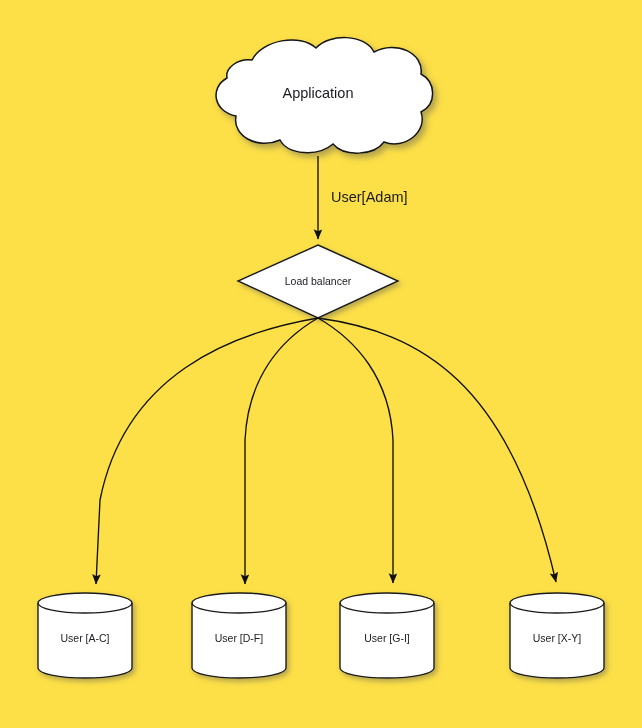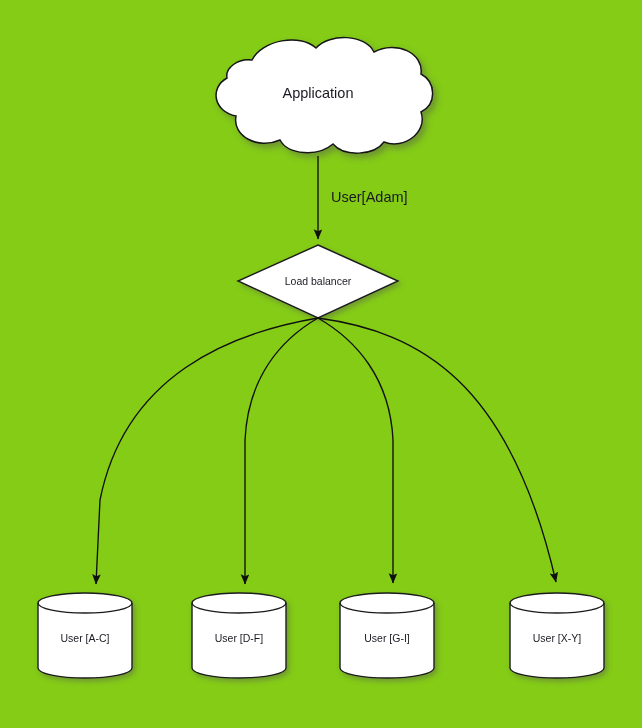--- a/index.html
+++ b/index.html
@@ -10,21 +10,21 @@
   body {
     width: 642px;
     height: 728px;
     font-family: "Liberation Sans", sans-serif;
     overflow: hidden;
   }
   #diagram-root {
     position: relative;
     width: 642px;
     height: 728px;
-    background: #84cc16;
+    background: #fde047;
   }
   svg#diagram-canvas {
     position: absolute;
     top: 0;
     left: 0;
     width: 642px;
     height: 728px;
     display: block;
   }
   .node-label {

